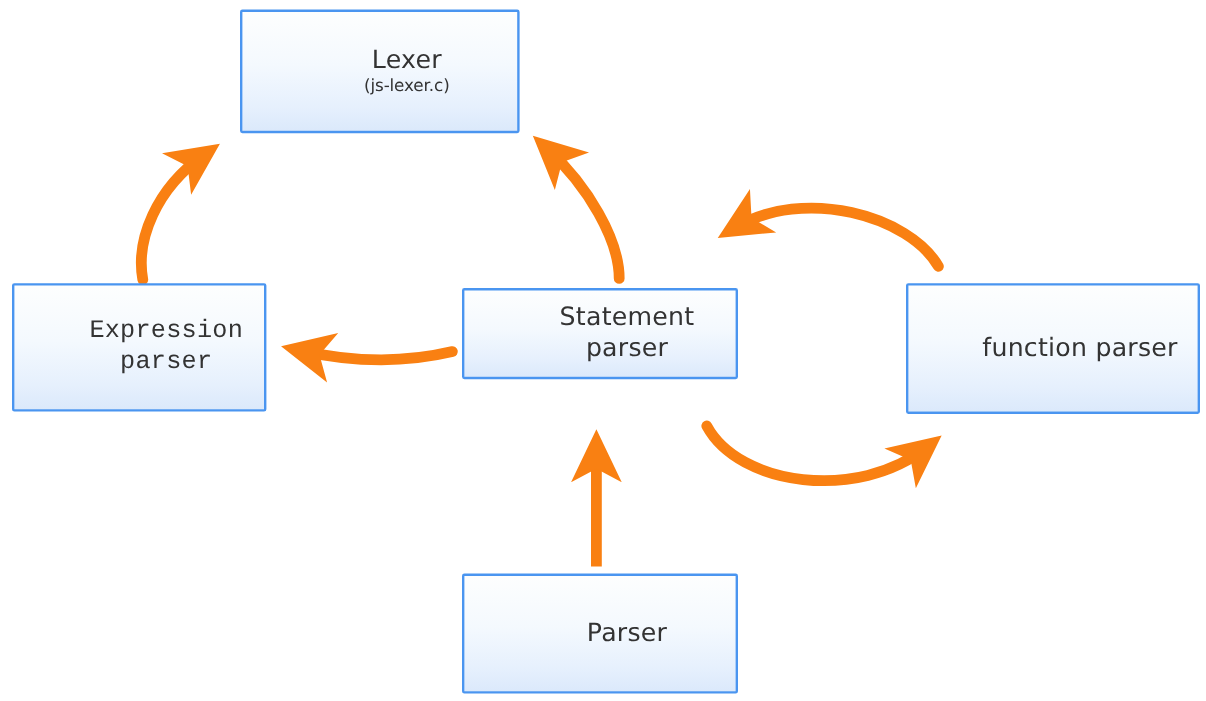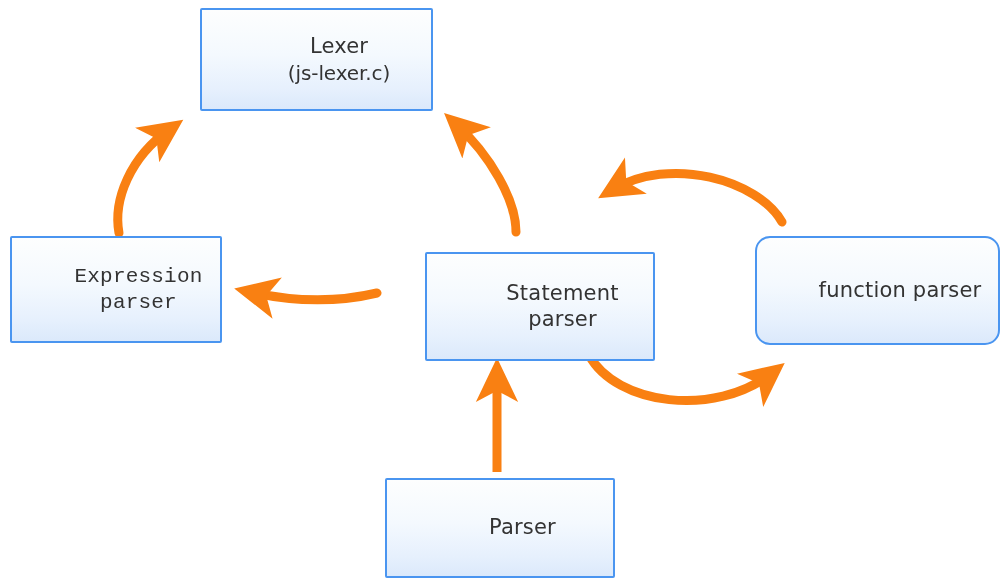--- a/index.html
+++ b/index.html
@@ -29,21 +29,21 @@
     color: #333333;
     line-height: 1.22;
     padding-left: 45px;
   }
   .node .title {
     font-size: 21px;
     letter-spacing: 0.2px;
     white-space: pre-line;
   }
   .node .sub {
-    font-size: 20px;
+    font-size: 14px;
     letter-spacing: -0.1px;
     margin-top: 1px;
     white-space: nowrap;
   }
   #arrows {
     position: absolute;
     left: 0;
     top: 0;
     width: 1005px;
     height: 584px;
@@ -90,26 +90,26 @@
   <div class="node" style="left:200px; top:8px; width:233px; height:103px;">
     <div class="title">Lexer</div>
     <div class="sub">(js-lexer.c)</div>
   </div>
 
   <div class="node" style="left:10px; top:236px; width:212px; height:107px;font-family:Liberation Mono, monospace;">
     <div class="title">Expression
 parser</div>
   </div>
 
-  <div class="node" style="left:385px; top:252px; width:230px; height:109px;margin-left:40px;">
+  <div class="node" style="left:385px; top:240px; width:230px; height:76px;">
     <div class="title">Statement
 parser</div>
   </div>
 
-  <div class="node" style="left:755px; top:236px; width:245px; height:109px;border-radius:15px;">
+  <div class="node" style="left:755px; top:236px; width:245px; height:109px;">
     <div class="title">function parser</div>
   </div>
 
   <div class="node" style="left:385px; top:478px; width:230px; height:100px;">
     <div class="title">Parser</div>
   </div>
 
 </div>
 
 </body></html>

